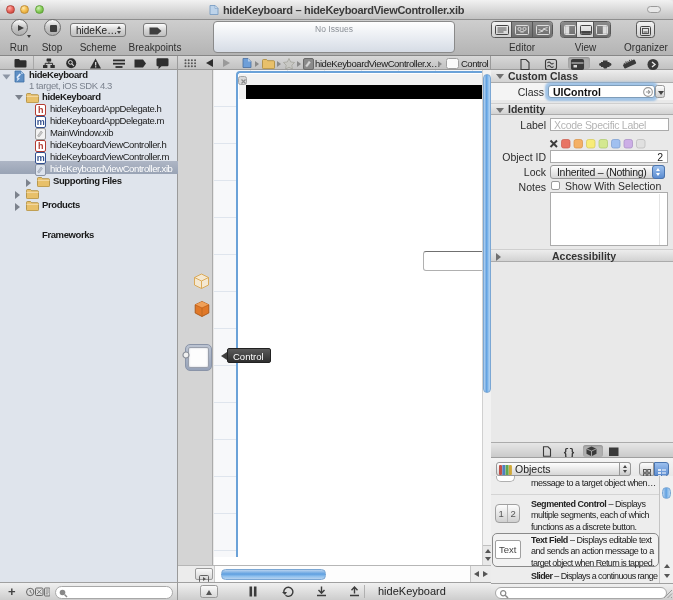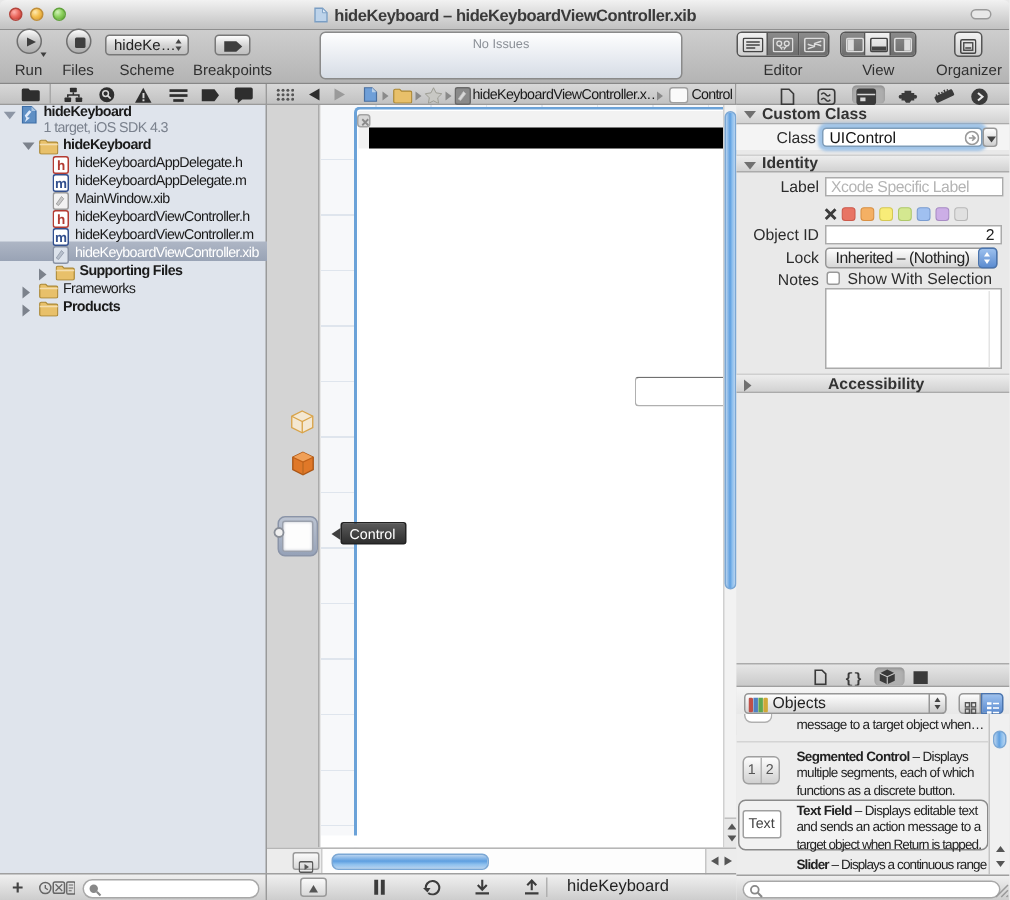--- a/index.html
+++ b/index.html
@@ -90,21 +90,21 @@
   </div>
   <div id="toolbar" class="abs">
     <div class="abs circbtn" style="top:-1px;left:11px;">
       <span class="tri abs" style="left:6px;top:4.5px;border-top:3.5px solid transparent;border-bottom:3.5px solid transparent;border-left:6px solid #3e3e3e;"></span>
     </div>
     <span class="tri abs" style="left:27px;top:15px;border-left:2.8px solid transparent;border-right:2.8px solid transparent;border-top:3.8px solid #3e3e3e;"></span>
     <div class="abs tool-label" style="top:22px;left:4px;width:30px;">Run</div>
     <div class="abs circbtn" style="top:-1px;left:44px;">
       <div class="abs" style="left:5px;top:5px;width:7px;height:7px;background:#3e3e3e;border-radius:1px;"></div>
     </div>
-    <div class="abs tool-label" style="top:22px;left:37px;width:30px;">Files</div>
+    <div class="abs tool-label" style="top:22px;left:37px;width:30px;">Stop</div>
     <div class="abs toolbtn" style="top:2.5px;left:70px;width:56px;font-size:10px;color:#222;padding:1px 0 0 5px;">hideKe…
       <span class="tri abs" style="right:4px;top:2.5px;border-left:2.6px solid transparent;border-right:2.6px solid transparent;border-bottom:3.4px solid #444;"></span>
       <span class="tri abs" style="right:4px;top:7.5px;border-left:2.6px solid transparent;border-right:2.6px solid transparent;border-top:3.4px solid #444;"></span>
     </div>
     <div class="abs tool-label" style="top:22px;left:70px;width:56px;">Scheme</div>
     <div class="abs toolbtn" style="top:2.5px;left:143px;width:24px;">
       <svg class="abs" style="left:5px;top:3px;" width="13" height="8" viewBox="0 0 13 8">
           <path d="M0.5 0.5 h8 l4 3.5 -4 3.5 h-8 z" fill="#3e3e3e"></path>
         </svg>
     </div>
@@ -346,21 +346,21 @@
           <path d="M0.5 4.3 h12" stroke="#f4ddae" stroke-width="1"></path>
         </svg>
       <span class="txt" style="left:53px;font-weight:bold;">Supporting Files</span>
     </div>
     <div class="srow" style="top:118px;">
       <span class="tri abs" style="left:15px;top:3px;border-top:4px solid transparent;border-bottom:4px solid transparent;border-left:5px solid #7c828c;"></span>
       <svg class="abs" style="left:26px;top:0;" width="13" height="11" viewBox="0 0 13 11">
           <path d="M0.5 2.5 a1 1 0 0 1 1-1 h3 l1.2 1.2 h5.8 a1 1 0 0 1 1 1 v6 a1 1 0 0 1 -1 1 h-10 a1 1 0 0 1 -1-1 z" fill="#e8c06a" stroke="#ab8836" stroke-width="0.8"></path>
           <path d="M0.5 4.3 h12" stroke="#f4ddae" stroke-width="1"></path>
         </svg>
-      <span class="txt" style="left:42px;font-weight:normal;">Frameworks</span>
+      <span class="txt" style="left:42px;font-weight:bold;margin-top:42px;">Frameworks</span>
     </div>
     <div class="srow" style="top:130px;">
       <span class="tri abs" style="left:15px;top:3px;border-top:4px solid transparent;border-bottom:4px solid transparent;border-left:5px solid #7c828c;"></span>
       <svg class="abs" style="left:26px;top:0;" width="13" height="11" viewBox="0 0 13 11">
           <path d="M0.5 2.5 a1 1 0 0 1 1-1 h3 l1.2 1.2 h5.8 a1 1 0 0 1 1 1 v6 a1 1 0 0 1 -1 1 h-10 a1 1 0 0 1 -1-1 z" fill="#e8c06a" stroke="#ab8836" stroke-width="0.8"></path>
           <path d="M0.5 4.3 h12" stroke="#f4ddae" stroke-width="1"></path>
         </svg>
       <span class="txt" style="left:42px;font-weight:bold;">Products</span>
     </div>
   </div>
@@ -470,21 +470,21 @@
   </div>
 
   <div id="utility" class="abs">
     <div class="sechead" style="top:0px;border-top:none;height:13px;">
         <span class="tri tri-down" style="top:4px;"></span>
         <span style="position:absolute;left:17px;top:0px;">Custom Class</span>
       </div>
     <div class="abs" style="top:13px;left:0;width:182px;height:17px;background:#f4f4f4;"></div>
     <div class="flabel" style="top:16px;left:0px;width:53px;">Class</div>
     <div class="abs" style="top:15px;left:57px;width:107px;height:13px;border-radius:3px;box-shadow:0 0 2px 2.5px rgba(125,175,225,0.7);background:#fff;border:1px solid #7f9db9;">
-      <span class="abs" style="left:4px;top:0px;font-size:10.5px;font-weight:normal;color:#111;">UIControl</span>
+      <span class="abs" style="left:4px;top:0px;font-size:10.5px;font-weight:bold;color:#111;">UIControl</span>
       <svg class="abs" style="right:1px;top:1px;" width="10" height="10" viewBox="0 0 11 11">
           <circle cx="5.5" cy="5.5" r="4.8" fill="none" stroke="#999" stroke-width="1.2"></circle>
           <path d="M3.2 5.5 h4.5 M5.6 3.5 L7.7 5.5 L5.6 7.5" stroke="#999" stroke-width="1.2" fill="none"></path>
         </svg>
     </div>
     <div class="abs" style="top:15px;left:164px;width:10px;height:13px;border-radius:2.5px;background:linear-gradient(#fdfdfd,#d0d0d0);border:1px solid #989898;">
       <span class="tri abs" style="left:2px;top:4.5px;border-left:3.2px solid transparent;border-right:3.2px solid transparent;border-top:4.2px solid #444;"></span>
     </div>
     <div class="sechead" style="top:33px;height:12px;">
         <span class="tri tri-down" style="top:3.5px;"></span>

